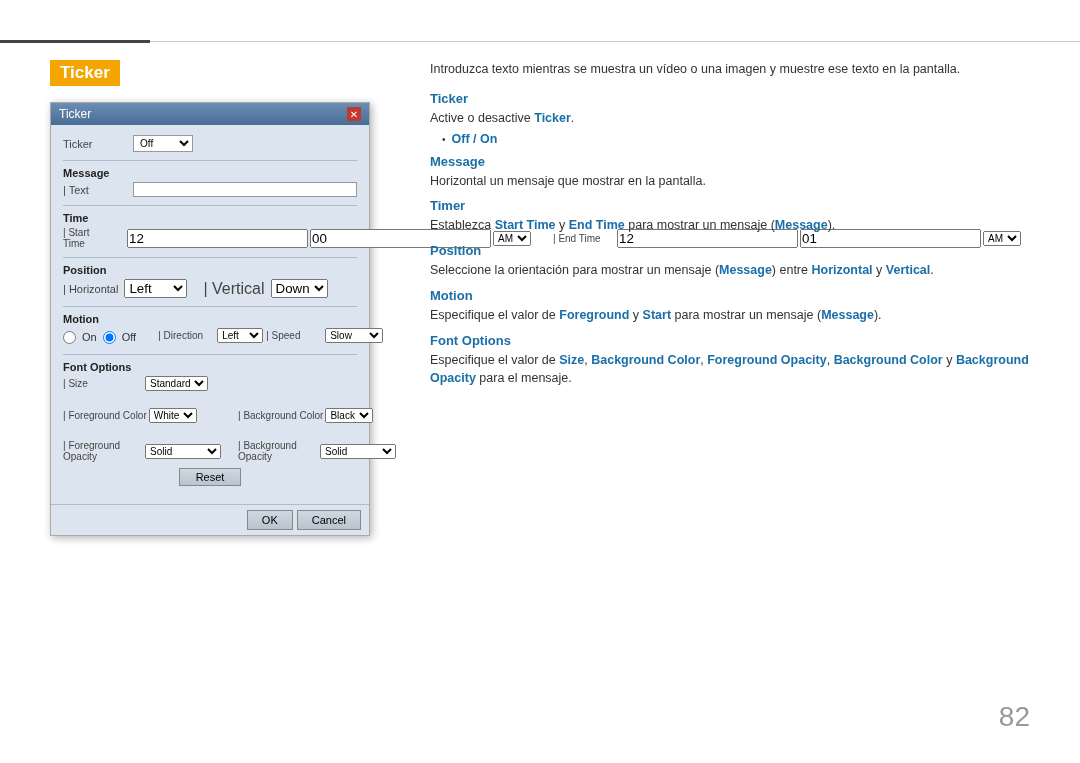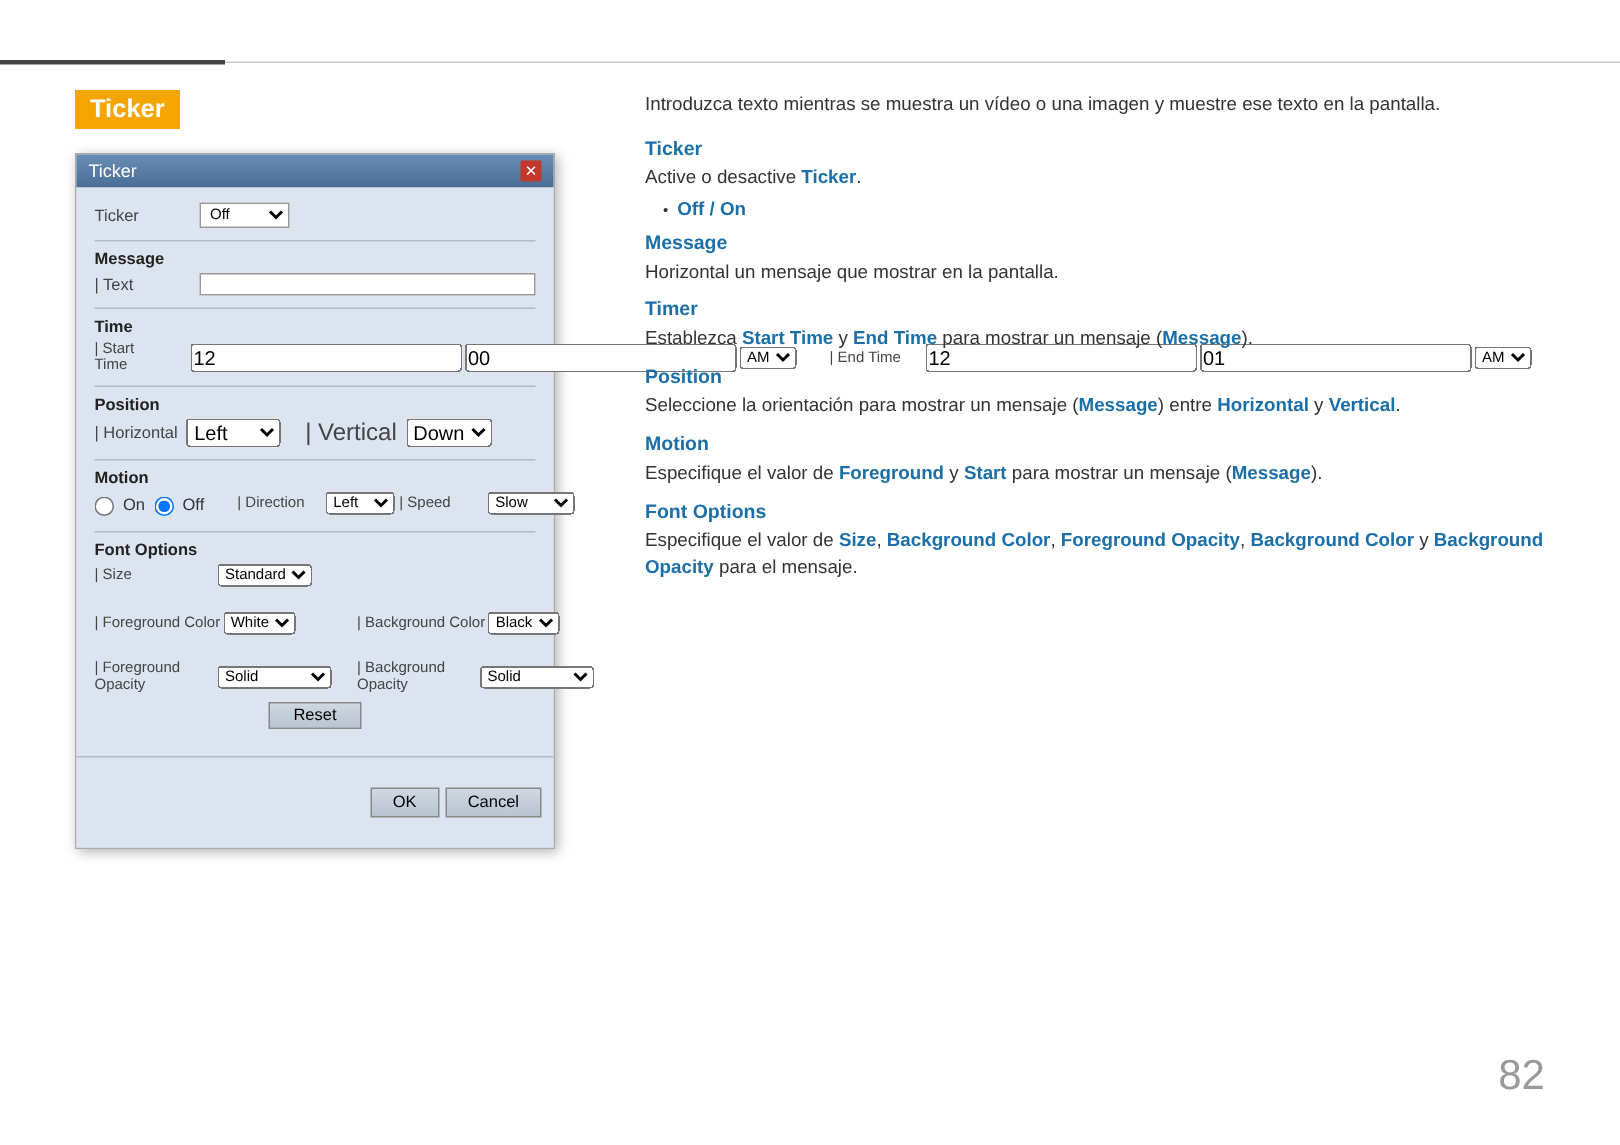--- a/index.html
+++ b/index.html
@@ -214,21 +214,21 @@
       padding: 2px 16px;
       font-size: 11px;
       cursor: pointer;
       text-align: right;
     }
 
     .dialog-footer {
       display: flex;
       justify-content: flex-end;
       gap: 4px;
-      padding: 20px 8px;
+      padding: 5px 8px;
       background: #dce5ef;
       border-top: 1px solid #b0bcc8;
       align-items: center;
     }
 
     .dialog-footer button {
       font-size: 11px;
       padding: 3px 14px;
       background: linear-gradient(to bottom, #d0d8e0, #b8c4d0);
       border: 1px solid #888;

